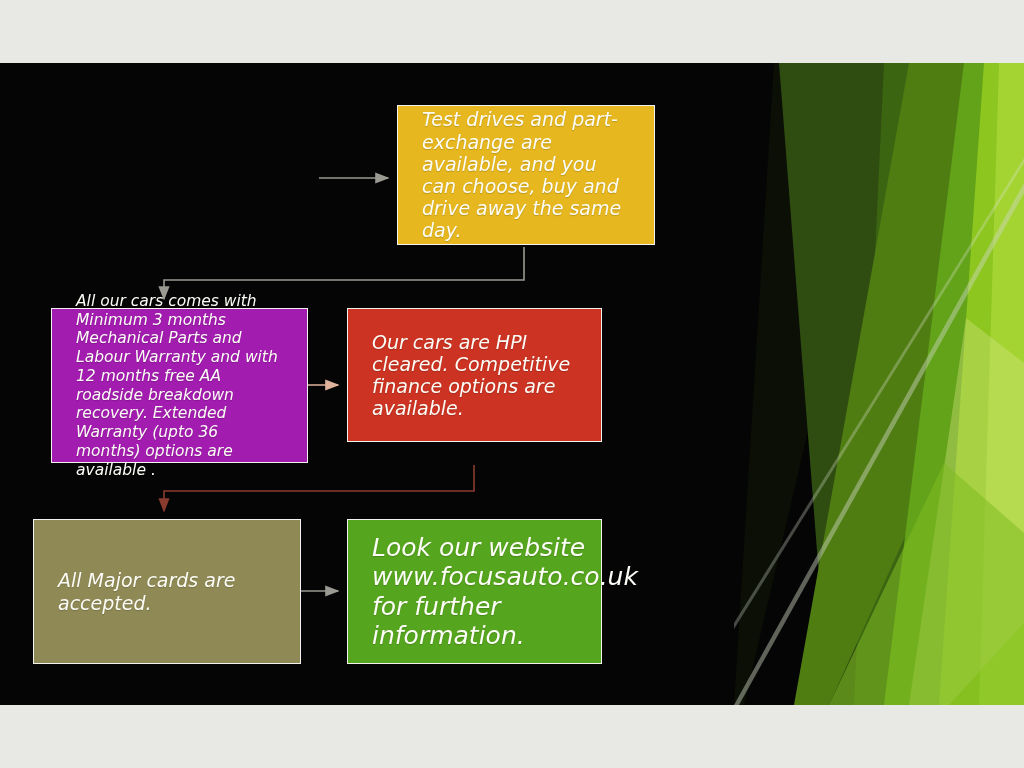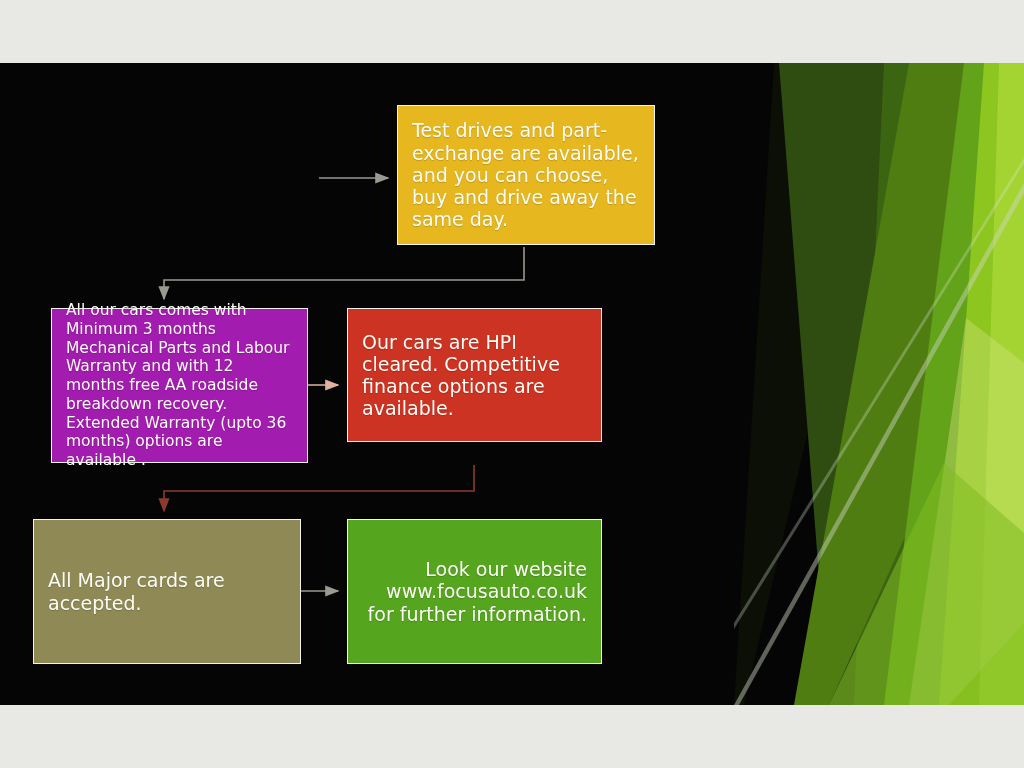--- a/index.html
+++ b/index.html
@@ -5,34 +5,34 @@
   html,body{margin:0;padding:0;background:#e8e8e4;}
   body{width:1024px;height:768px;overflow:hidden;font-family:"DejaVu Sans",sans-serif;}
   #stage{position:relative;width:1024px;height:768px;background:#e8e8e4;}
   .letterbox{position:absolute;left:0;width:1024px;background:#e8e8e4;}
   #lb-top{top:0;height:63px;}
   #lb-bottom{top:705px;height:63px;}
   #slide{position:absolute;left:0;top:63px;width:1024px;height:642px;background:#050505;overflow:hidden;}
   #decor{position:absolute;right:0;top:0;width:290px;height:642px;overflow:hidden;pointer-events:none;}
   .node{position:absolute;box-sizing:border-box;border:1px solid #f2f2ee;
         color:#fdfdf7;display:flex;align-items:center;}
-  .node .txt{padding:0 14px;line-height:1.17;white-space:pre-line;
-             text-shadow:0 1px 1px rgba(0,0,0,.18);}
+  .node .txt{padding:0 24px;line-height:1.17;white-space:pre-line;
+             text-shadow:0 1px 1px rgba(0,0,0,.18);font-style:italic;}
   #n-green1{left:13px;top:42px;width:304px;height:140px;background:#55a51e;}
   #n-green1 .txt{font-size:19px;}
   #n-yellow{left:397px;top:42px;width:258px;height:140px;background:#e6b71f;}
   #n-yellow .txt{font-size:19px;}
   #n-orange{left:33px;top:245px;width:257px;height:155px;background:#a21caf;margin-left:18px;}
   #n-orange .txt{font-size:15.5px;line-height:1.21;}
   #n-red{left:347px;top:245px;width:255px;height:134px;background:#cc3323;}
   #n-red .txt{font-size:19px;}
   #n-beige{left:33px;top:456px;width:268px;height:145px;background:#8f8a55;}
   #n-beige .txt{font-size:19px;}
   #n-green2{left:347px;top:456px;width:255px;height:145px;background:#55a51e;}
-  #n-green2 .txt{font-size:19px;text-align:right;}
+  #n-green2 .txt{font-size:25px;}
   svg.conn{position:absolute;left:0;top:0;width:1024px;height:642px;overflow:visible;}
 </style>
 </head>
 <body>
 
 <div id="stage">
 
   <div class="letterbox" id="lb-top"></div>
   <div class="letterbox" id="lb-bottom"></div>
 

